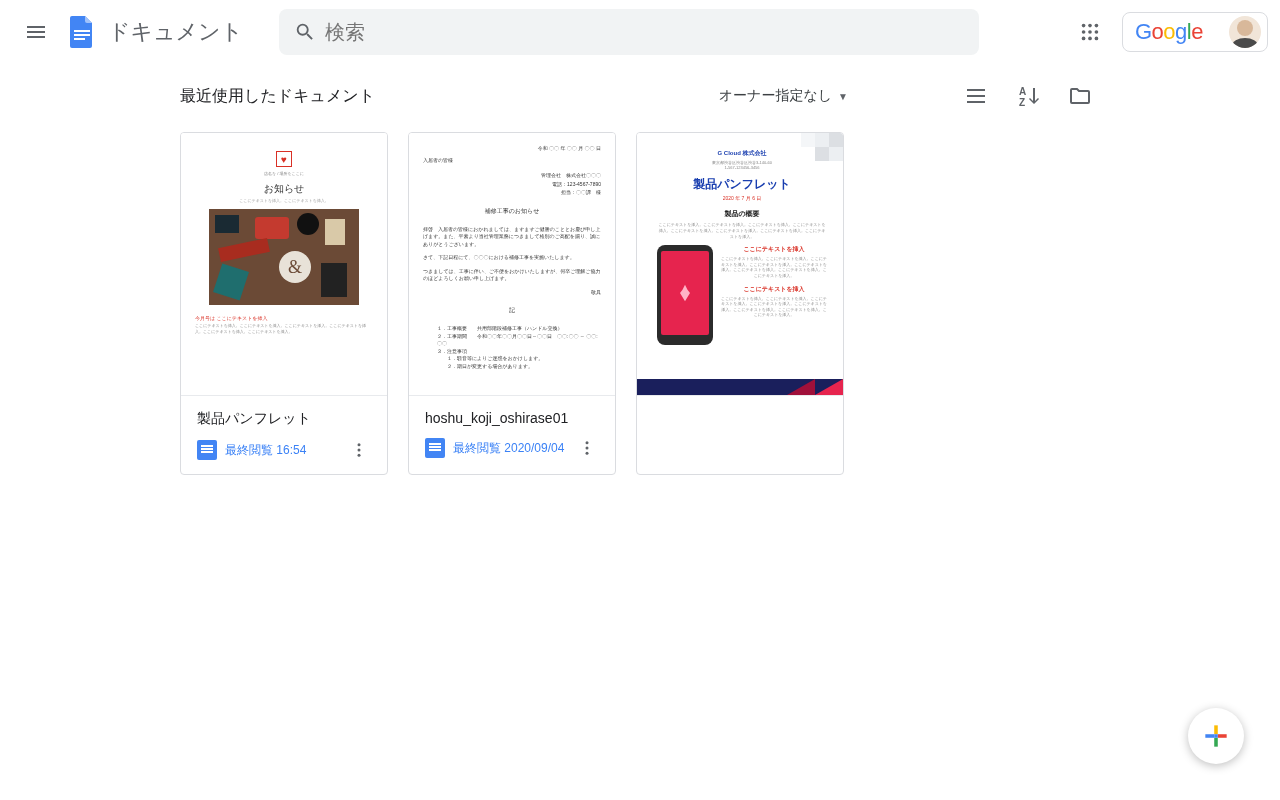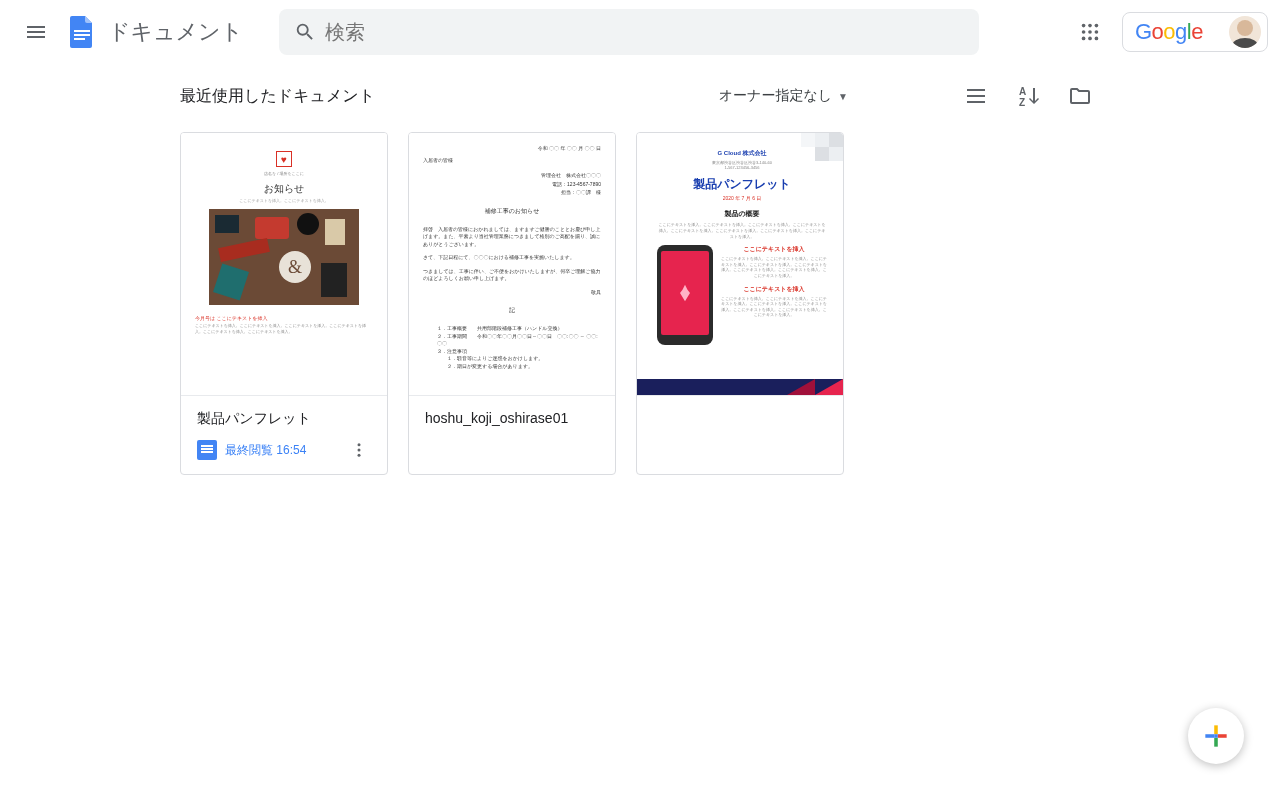--- a/index.html
+++ b/index.html
@@ -210,20 +210,31 @@
         <div class="r">敬具</div>
         <div class="c">記</div>
         <div class="num"><span>１．工事概要</span>　　<span>共用部階段補修工事（ハンドル交換）</span></div>
         <div class="num"><span>２．工事期間</span>　　<span>令和〇〇年〇〇月〇〇日～〇〇日　〇〇:〇〇 ～ 〇〇:〇〇</span></div>
         <div class="num">３．注意事項</div>
         <div class="num" style="margin-left:24px">１．騒音等によりご迷惑をおかけします。</div>
         <div class="num" style="margin-left:24px">２．期日が変更する場合があります。</div>
       </div>
       <div class="card-footer">
         <div class="card-title">hoshu_koji_oshirase01</div>
+        <div class="card-meta">
+          <div class="doc-icon"></div>
+          <div class="meta-text">最終閲覧 2020/09/04</div>
+          <div class="more-btn">
+            <svg width="18" height="18" viewBox="0 0 24 24" fill="currentColor">
+                <circle cx="12" cy="5" r="2"></circle>
+                <circle cx="12" cy="12" r="2"></circle>
+                <circle cx="12" cy="19" r="2"></circle>
+              </svg>
+          </div>
+        </div>
       </div>
     </div>
 
     <div class="card">
       <div class="thumb t3">
         <div class="corner">
           <div style="right:0;top:0;background:#dcdfe3"></div>
           <div style="right:14px;top:0;background:#eceff2"></div>
           <div style="right:0;top:14px;background:#eceff2"></div>
           <div style="right:14px;top:14px;background:#dcdfe3"></div>

